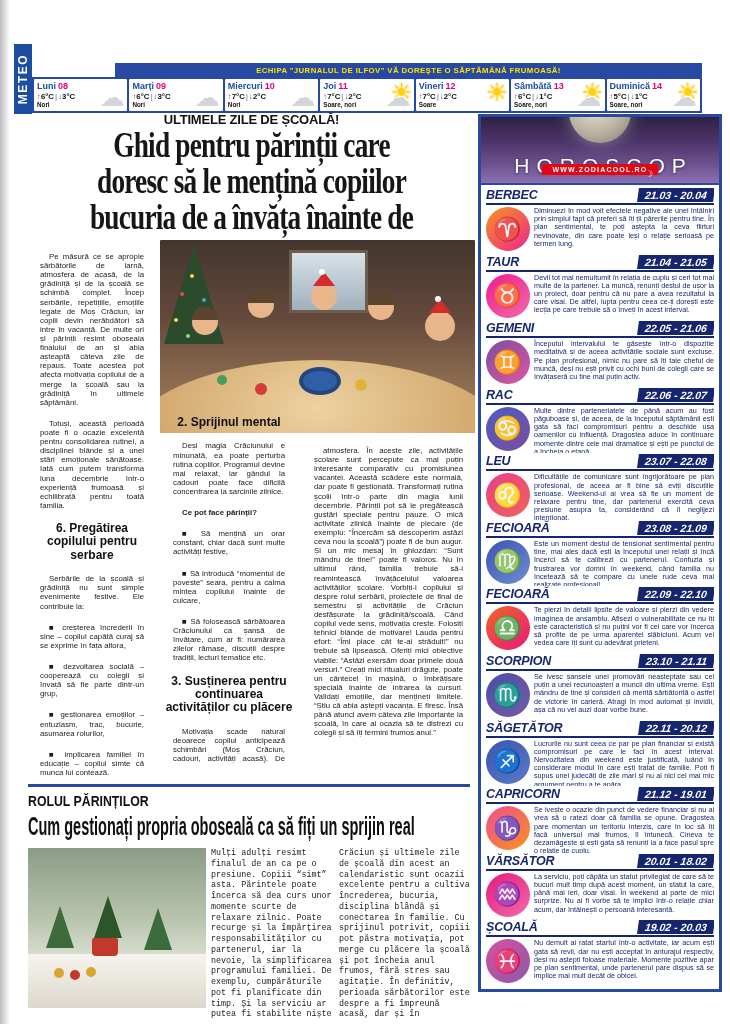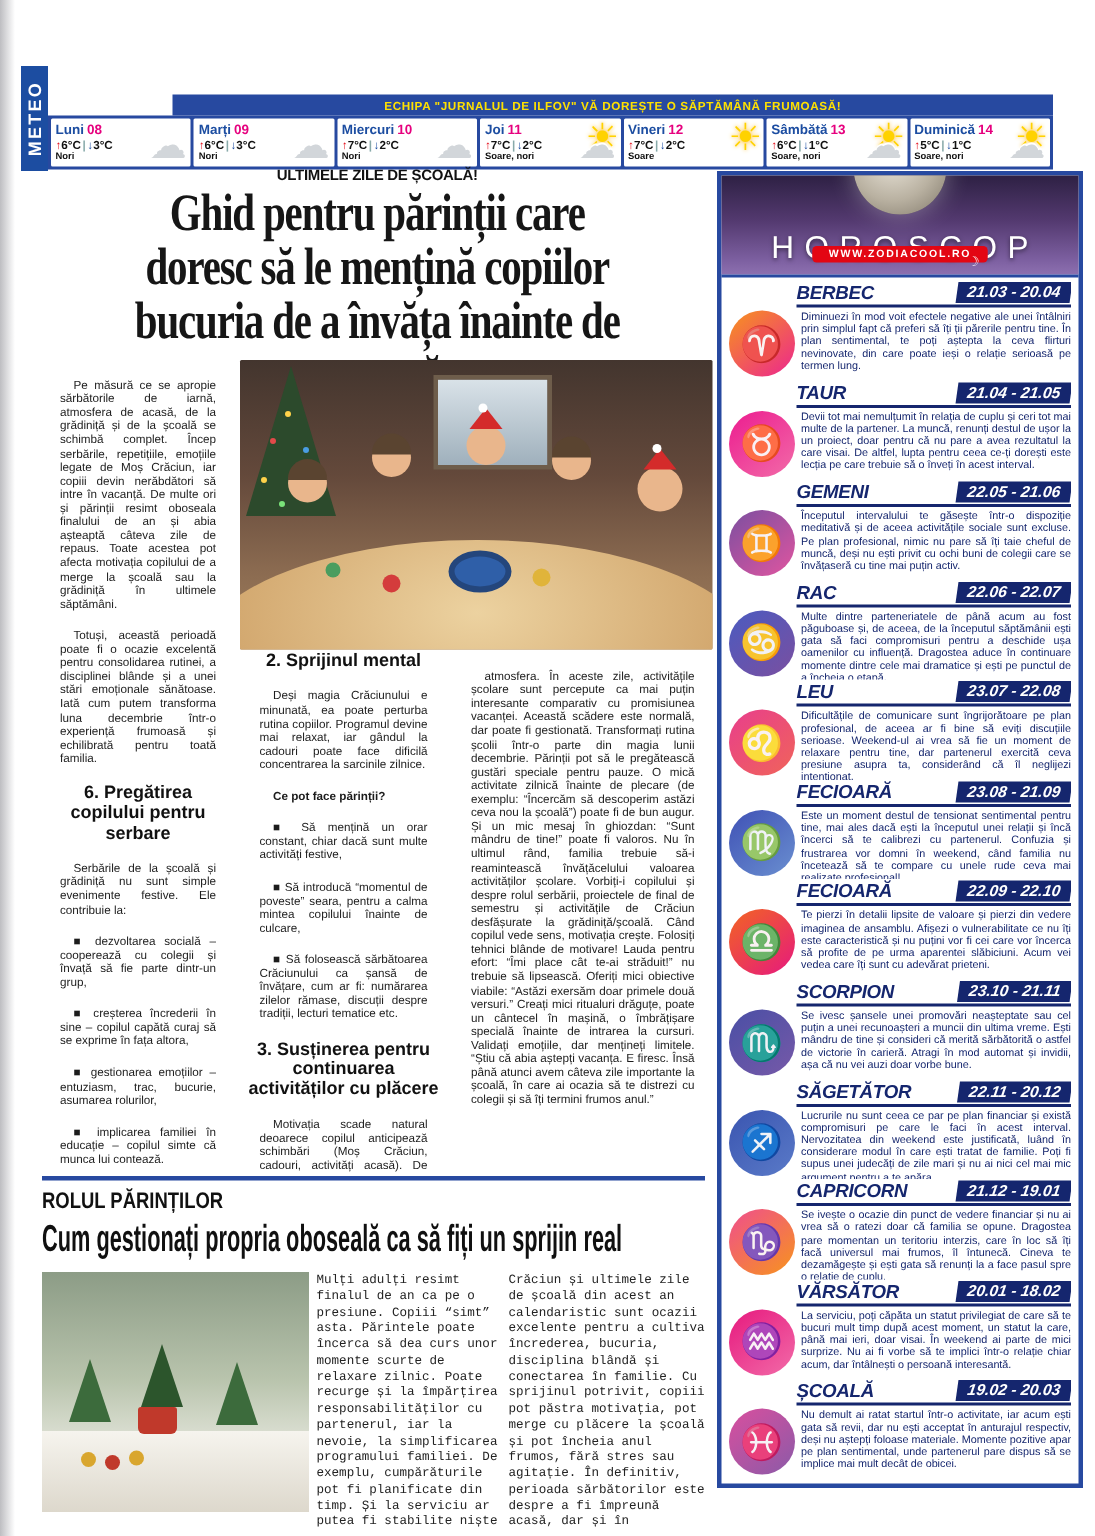--- a/index.html
+++ b/index.html
@@ -37,21 +37,21 @@
   .wday .num{color:#e6007e;margin-left:2px;}
   .wtemp{font-size:7.8px;font-weight:bold;color:#111;margin-top:1px;white-space:nowrap;}
   .wtemp .up{color:#e30613;} .wtemp .down{color:#1c4da1;} .wtemp .sp{color:#8aa;margin:0 1px;}
   .wdesc{font-size:6.3px;font-weight:bold;color:#111;white-space:nowrap;}
   .wicon{position:absolute;right:-2px;top:2px;width:36px;height:32px;}
   .sun-glyph{position:absolute;right:3px;top:-1px;font-size:25px;line-height:1;color:#ffd200;text-shadow:0 0 3px #ffb400;}
   .cloud-glyph{position:absolute;right:5px;top:4px;font-size:25px;line-height:1;color:#d2d6da;text-shadow:0 -1px 0 #fff;}
 
   
   .main-area{position:absolute;left:28px;top:112px;width:447px;height:676px;}
-  .kicker{text-align:center;font-weight:bold;font-size:10px;letter-spacing:-.2px;color:#111;}
+  .kicker{text-align:center;font-weight:bold;font-size:13px;letter-spacing:-.2px;color:#111;}
   .headline{font-family:"Liberation Serif",serif;font-weight:bold;font-size:35px;line-height:1.03;
         text-align:center;letter-spacing:-1px;color:#161616;margin:1px 0 0;transform:scaleX(.78);}
   .m-photo{position:absolute;left:132px;top:128px;width:315px;height:193px;overflow:hidden;border-radius:1px;
         background:linear-gradient(180deg,#43352e 0%,#64493b 40%,#8a6a50 72%,#a1815e 100%);}
   .ph-window{position:absolute;left:41%;top:5%;width:25%;height:33%;background:linear-gradient(#d9e2e8,#9fb0bc);
         border:3px solid #6e5d4b;box-sizing:border-box;}
   .ph-tree{position:absolute;left:4px;top:4px;width:0;height:0;border-left:30px solid transparent;
         border-right:30px solid transparent;border-bottom:100px solid #2c4a2c;}
   .ph-lights{position:absolute;left:30px;top:34px;width:4px;height:4px;border-radius:50%;background:#ffd24a;
         box-shadow:-10px 18px 0 #e34a4a,12px 24px 0 #4a9de3,-16px 44px 0 #ffd24a,16px 50px 0 #e34a4a,-4px 60px 0 #7ae37a;}
@@ -61,21 +61,21 @@
   .ph-hair{position:absolute;left:0;top:-3px;width:26px;height:14px;border-radius:13px 13px 0 0;background:#5a4430;}
   .ph-hat{position:absolute;left:2px;top:-12px;width:0;height:0;border-left:11px solid transparent;
         border-right:11px solid transparent;border-bottom:14px solid #d42b2b;}
   .ph-pom{position:absolute;left:8px;top:-15px;width:6px;height:6px;border-radius:50%;background:#fff;}
   .ph-item{position:absolute;border-radius:50%;}
   .intro{font-size:8.7px;line-height:1.14;color:#44546a;margin:0 0 4px;}
   .bodycol p{font-size:7.8px;line-height:1.17;text-align:justify;margin:12px;text-indent:9px;color:#1c1c1c;}
   .h-sec{font-size:12px;font-weight:bold;text-align:center;margin:7px 2px 3px;line-height:1.12;color:#111;}
   .qline{font-weight:bold !important;}
   .colA{position:absolute;left:0;top:128px;width:128px;height:545px;overflow:hidden;}
-  .colB{position:absolute;left:133px;top:322px;width:136px;height:348px;overflow:hidden;}
+  .colB{position:absolute;left:133px;top:304px;width:136px;height:348px;overflow:hidden;}
   .colB .h-sec:first-child{margin-top:0;}
   .colC{position:absolute;left:274px;top:322px;width:173px;height:348px;overflow:hidden;}
   .m-rule{position:absolute;left:0;top:672px;width:442px;height:3px;background:#2749a0;}
 
   
   .bottom-area{position:absolute;left:28px;top:792px;width:442px;height:226px;}
   .b-kicker{font-size:15px;font-weight:bold;color:#111;transform:scaleX(.82);transform-origin:0 0;white-space:nowrap;}
   .b-headline{font-size:25px;font-weight:bold;color:#101010;white-space:nowrap;transform:scaleX(.58);
         transform-origin:0 0;margin-top:3px;}
   .b-photo{position:absolute;left:0;top:56px;width:178px;height:160px;overflow:hidden;
@@ -101,21 +101,21 @@
         background:linear-gradient(180deg,#2e2144 0%,#53396f 45%,#7c5fa0 85%,#8d70b0 100%);border-bottom:2px solid #2749a0;}
   .moon{position:absolute;left:50%;top:-36px;transform:translateX(-50%);width:62px;height:62px;border-radius:50%;
         background:radial-gradient(circle at 42% 38%,#ece7dc,#b9b1a1 55%,#7f immortal 0,#7e7668);box-shadow:0 0 16px rgba(255,255,255,.35);}
   .h-title{position:absolute;left:0;right:0;top:37px;text-align:center;color:#fff;font-weight:normal;
         font-size:21px;letter-spacing:7px;text-indent:7px;text-shadow:0 1px 3px rgba(0,0,0,.5);}
   .h-site{position:absolute;left:50%;top:47px;transform:translateX(-50%);background:#e30613;color:#fff;
         font-size:7px;font-weight:bold;letter-spacing:1.2px;padding:2px 11px;border-radius:3px;white-space:nowrap;}
   .h-cursor{position:absolute;right:66px;top:52px;color:#fff;font-size:9px;}
   .signs{flex:1;display:flex;flex-direction:column;padding:2px 5px 3px;}
   .sign{flex:1;overflow:hidden;}
-  .sign-head{display:flex;justify-content:space-between;align-items:center;height:16px;border-bottom:2px solid #15266e;margin-left:45px;}
+  .sign-head{display:flex;justify-content:space-between;align-items:center;height:16px;border-bottom:2px solid #15266e;}
   .sign-name{color:#15266e;font-weight:bold;font-style:italic;font-size:12.5px;letter-spacing:-.2px;}
   .sign-dates{background:#15266e;color:#fff;font-weight:bold;font-style:italic;font-size:10.5px;
         padding:1px 7px;transform:skewX(-8deg);}
   .sign-body{display:flex;gap:4px;padding-top:2px;}
   .sign-icon{flex:0 0 44px;width:44px;height:44px;border-radius:50%;display:flex;align-items:center;
         justify-content:center;color:rgba(255,255,255,.95);font-size:23px;}
   .sign-text{font-size:7.2px;line-height:1.14;text-align:justify;color:#15266e;}
 </style>
 </head>
 <body>
@@ -233,22 +233,22 @@
       <div class="ph-item" style="left:30%;top:74%;width:12px;height:12px;background:#d43c3c;"></div>
       <div class="ph-item" style="left:62%;top:72%;width:12px;height:12px;background:#e0b43a;"></div>
       <div class="ph-item" style="left:18%;top:70%;width:10px;height:10px;background:#4a9d5f;"></div>
     </div>
 
     <div class="colA bodycol">
       <p class="intro">Pe măsură ce se apropie sărbătorile de iarnă, atmosfera de acasă, de la grădiniță și de la școală se schimbă complet. Încep serbările, repetițiile, emoțiile legate de Moș Crăciun, iar copiii devin nerăbdători să intre în vacanță. De multe ori și părinții resimt oboseala finalului de an și abia așteaptă câteva zile de repaus. Toate acestea pot afecta motivația copilului de a merge la școală sau la grădiniță în ultimele săptămâni.</p>
       <p>Totuși, această perioadă poate fi o ocazie excelentă pentru consolidarea rutinei, a disciplinei blânde și a unei stări emoționale sănătoase. Iată cum putem transforma luna decembrie într-o experiență frumoasă și echilibrată pentru toată familia.</p>
       <div class="h-sec">6. Pregătirea copilului pentru serbare</div>
       <p>Serbările de la școală și grădiniță nu sunt simple evenimente festive. Ele contribuie la:</p>
+      <p>■ creșterea încrederii în sine – copilul capătă curaj să se exprime în fața altora,</p>
       <p>■ dezvoltarea socială – cooperează cu colegii și învață să fie parte dintr-un grup,</p>
-      <p>■ creșterea încrederii în sine – copilul capătă curaj să se exprime în fața altora,</p>
       <p>■ gestionarea emoțiilor – entuziasm, trac, bucurie, asumarea rolurilor,</p>
       <p>■ implicarea familiei în educație – copilul simte că munca lui contează.</p>
       <p>Exersați rolul împreună, într-un mod jucăuș, fără presiune. Îl lăudați pentru efort, nu pentru perfecțiune. Vorbiți despre emoții: “E ok să ai emoții, toată lumea are înainte de momente speciale”. Lăsați serbarea să fie un prilej de bucurie, nu un test.</p>
     </div>
 
     <div class="colB bodycol">
       <div class="h-sec">2. Sprijinul mental</div>
       <p>Deși magia Crăciunului e minunată, ea poate perturba rutina copiilor. Programul devine mai relaxat, iar gândul la cadouri poate face dificilă concentrarea la sarcinile zilnice.</p>
       <p class="qline">Ce pot face părinții?</p>
       <p>■ Să mențină un orar constant, chiar dacă sunt multe activități festive,</p>

